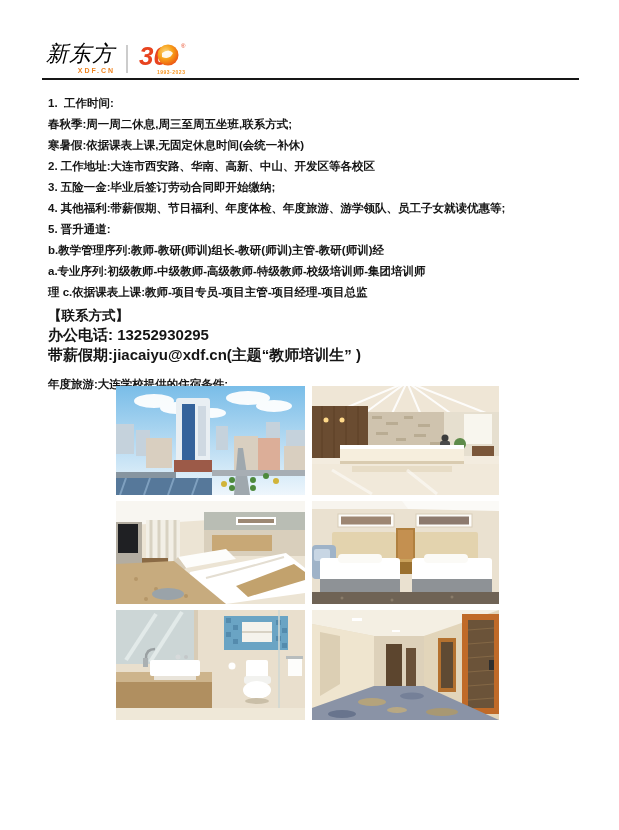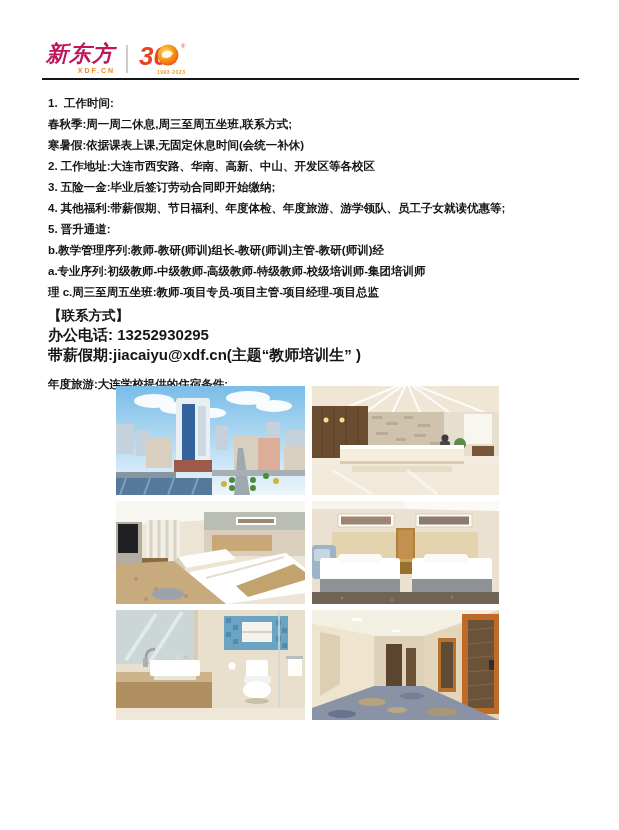--- a/index.html
+++ b/index.html
@@ -2,22 +2,22 @@
 <html><head>
 <meta charset="utf-8">
 <style>
   html,body{margin:0;padding:0;background:#fff;}
   .page{position:relative;width:619px;height:830px;background:#ffffff;overflow:hidden;
         font-family:"Liberation Sans","DejaVu Sans",sans-serif;color:#151515;}
 
   
   .header{position:absolute;left:46px;top:42px;display:flex;align-items:flex-start;}
   .logo-left{display:flex;flex-direction:column;}
-  .logo-cn{font-size:22px;line-height:24px;font-weight:bold;font-style:italic;
-           color:#be185d;letter-spacing:1px;}
+  .logo-cn{font-size:22px;line-height:24px;font-weight:normal;font-style:italic;
+           color:#000000;letter-spacing:1px;}
   .logo-domain{font-size:7px;line-height:8px;font-weight:bold;color:#ef8420;
                letter-spacing:2px;text-align:right;margin-top:1px;}
   .logo-divider{width:2px;height:28px;background:#cccccc;margin:3px 9px 0 11px;}
   .logo-30{margin-top:-2px;}
   .rule{position:absolute;left:42px;top:78px;width:537px;height:2px;background:#161616;}
 
   
   .content{position:absolute;left:48px;top:93px;width:535px;}
   .line{font-size:11.5px;font-weight:bold;line-height:21px;white-space:pre-wrap;}
   .contact-heading{font-size:13.5px;font-weight:bold;line-height:19px;margin-top:3px;}
@@ -63,21 +63,21 @@
   <div class="content">
     <div class="line">1.  工作时间:</div>
     <div class="line">春秋季:周一周二休息,周三至周五坐班,联系方式;</div>
     <div class="line">寒暑假:依据课表上课,无固定休息时间(会统一补休)</div>
     <div class="line">2. 工作地址:大连市西安路、华南、高新、中山、开发区等各校区</div>
     <div class="line">3. 五险一金:毕业后签订劳动合同即开始缴纳;</div>
     <div class="line">4. 其他福利:带薪假期、节日福利、年度体检、年度旅游、游学领队、员工子女就读优惠等;</div>
     <div class="line">5. 晋升通道:</div>
     <div class="line">b.教学管理序列:教师-教研(师训)组长-教研(师训)主管-教研(师训)经</div>
     <div class="line">a.专业序列:初级教师-中级教师-高级教师-特级教师-校级培训师-集团培训师</div>
-    <div class="line">理 c.周三至周五坐班:教师-项目专员-项目主管-项目经理-项目总监</div>
+    <div class="line">理 c.依据课表上课:教师-项目专员-项目主管-项目经理-项目总监</div>
 
     <div class="contact-heading">【联系方式】</div>
     <div class="contact-line">办公电话: 13252930295</div>
     <div class="contact-line">带薪假期:jiacaiyu@xdf.cn(主题“教师培训生” )</div>
 
     <div class="accom-line">年度旅游:大连学校提供的住宿条件:</div>
   </div>
 
   <div class="photos">
 

